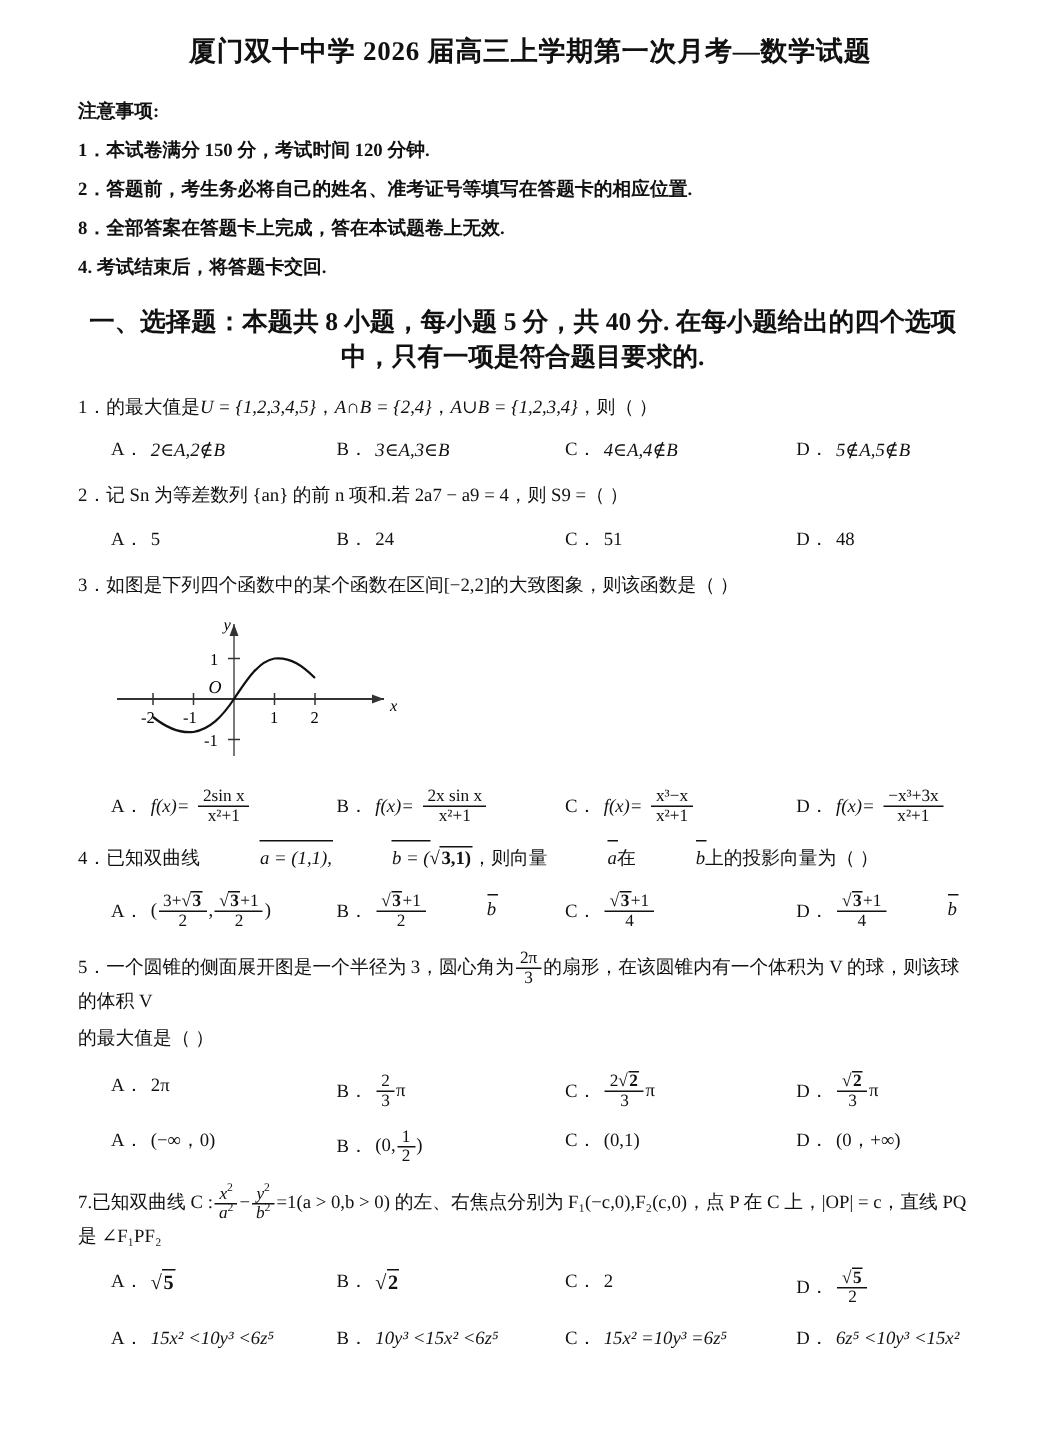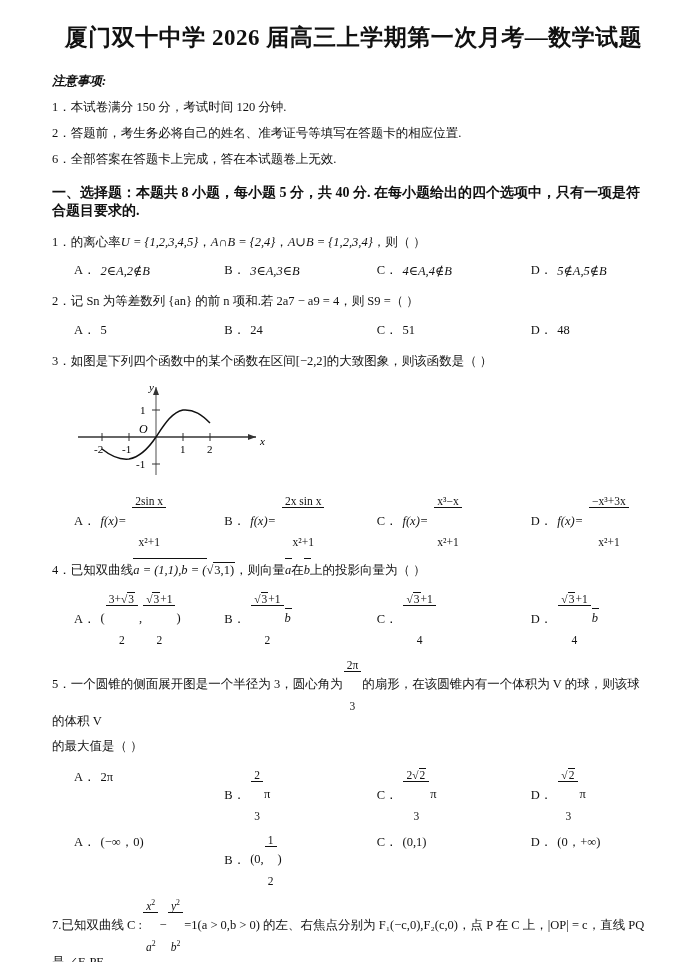--- a/index.html
+++ b/index.html
@@ -3,65 +3,66 @@
 <meta charset="utf-8">
 <style>
   html,body{margin:0;padding:0;background:#fff;}
   body{
     width:691px;height:962px;overflow:hidden;
     font-family:"Liberation Serif","DejaVu Serif",serif;
     color:#111;
   }
   .page{position:relative;width:691px;height:962px;padding:0;box-sizing:border-box;}
   .title{
-    text-align:center;font-weight:bold;font-size:23px;letter-spacing:.5px;
+    text-align:center;font-weight:bold;font-size:18px;letter-spacing:.5px;
     margin:22px 0 0 0;font-family:"Liberation Serif","DejaVu Serif",serif;padding-left:16px;
   }
   .body{padding:0 46px 0 52px;}
-  .notice-head{font-size:12.5px;font-weight:bold;margin:20px 0 0 0;font-style:italic;}
-  .notice{font-size:12.5px;font-weight:normal;margin:9px 0 0 0;}
-  .sect{font-size:14px;font-weight:bold;margin:16px 0 0 0;}
+  .notice-head{font-size:12.5px;font-weight:bold;margin:20px 0 0 0;}
+  .notice{font-size:12.5px;font-weight:bold;margin:9px 0 0 0;}
+  .sect{font-size:17px;font-weight:bold;margin:16px 0 0 0;text-align:center;}
   .q{font-size:12.5px;margin:13px 0 0 0;line-height:1.55;}
   .q2{font-size:12.5px;margin:6px 0 0 0;line-height:1.55;font-family:Liberation Serif, serif;}
   .opts{display:flex;margin:10px 0 0 0;padding-left:22px;font-size:12.5px;}
   .opt{display:flex;align-items:center;gap:5px;}
   .opt .lbl{white-space:nowrap;}
   .w1{width:158px;}.w2{width:160px;}.w3{width:162px;}.w4{width:120px;}
   .opts.tall{align-items:flex-start;margin-top:12px;}
   i{font-style:italic;}
   .frac{display:inline-flex;flex-direction:column;align-items:center;
-        vertical-align:middle;line-height:1.05;margin:0 1px;font-size:11.5px;gap:28px;}
+        vertical-align:middle;line-height:1.05;margin:0 1px;font-size:11.5px;}
   .frac .num{padding:0 3px;border-bottom:1px solid #111;}
   .frac .den{padding:0 3px;}
   sup{font-size:.68em;vertical-align:super;line-height:0;}
-  .rad{display:inline-block;}
+  .rad{display:inline-block;font-weight:bold;}
   .rad .bar{border-top:1px solid #111;padding:0 1px;}
-  .vec{position:relative;display:inline-block;}
+  .vec{position:relative;display:inline-block;margin-left:40px;}
   .vec::after{content:"";position:absolute;left:0;right:-1px;top:-3px;border-top:1px solid #111;}
   .fig{margin:8px 0 0 0;padding-left:8px;}
   .big{font-size:13.5px;}
 </style>
 </head>
 <body>
 
 <div class="page">
 
   <div class="title">厦门双十中学 2026 届高三上学期第一次月考—数学试题</div>
 
   <div class="body">
 
     <div class="notice-head">注意事项:</div>
     <div class="notice">1．本试卷满分 150 分，考试时间 120 分钟.</div>
     <div class="notice">2．答题前，考生务必将自己的姓名、准考证号等填写在答题卡的相应位置.</div>
-    <div class="notice">6．全部答案在答题卡上完成，答在本试题卷上无效.</div>
+    <div class="notice">8．全部答案在答题卡上完成，答在本试题卷上无效.</div>
+    <div class="notice">4. 考试结束后，将答题卡交回.</div>
 
     <div class="sect">一、选择题：本题共 8 小题，每小题 5 分，共 40 分. 在每小题给出的四个选项中，只有一项是符合题目要求的.</div>
 
     <div class="q">
-      <span>1．</span><span>的离心率</span><i>U = {1,2,3,4,5}</i><span>，</span><i>A∩B = {2,4}</i><span>，</span><i>A∪B = {1,2,3,4}</i><span>，则（    ）</span>
+      <span>1．</span><span>的最大值是</span><i>U = {1,2,3,4,5}</i><span>，</span><i>A∩B = {2,4}</i><span>，</span><i>A∪B = {1,2,3,4}</i><span>，则（    ）</span>
     </div>
     <div class="opts">
       <div class="opt w1">
           <span class="lbl">A．</span>
           <i>2∈A,2∉B</i>
         </div>
       <div class="opt w2">
           <span class="lbl">B．</span>
           <i>3∈A,3∈B</i>
         </div>

